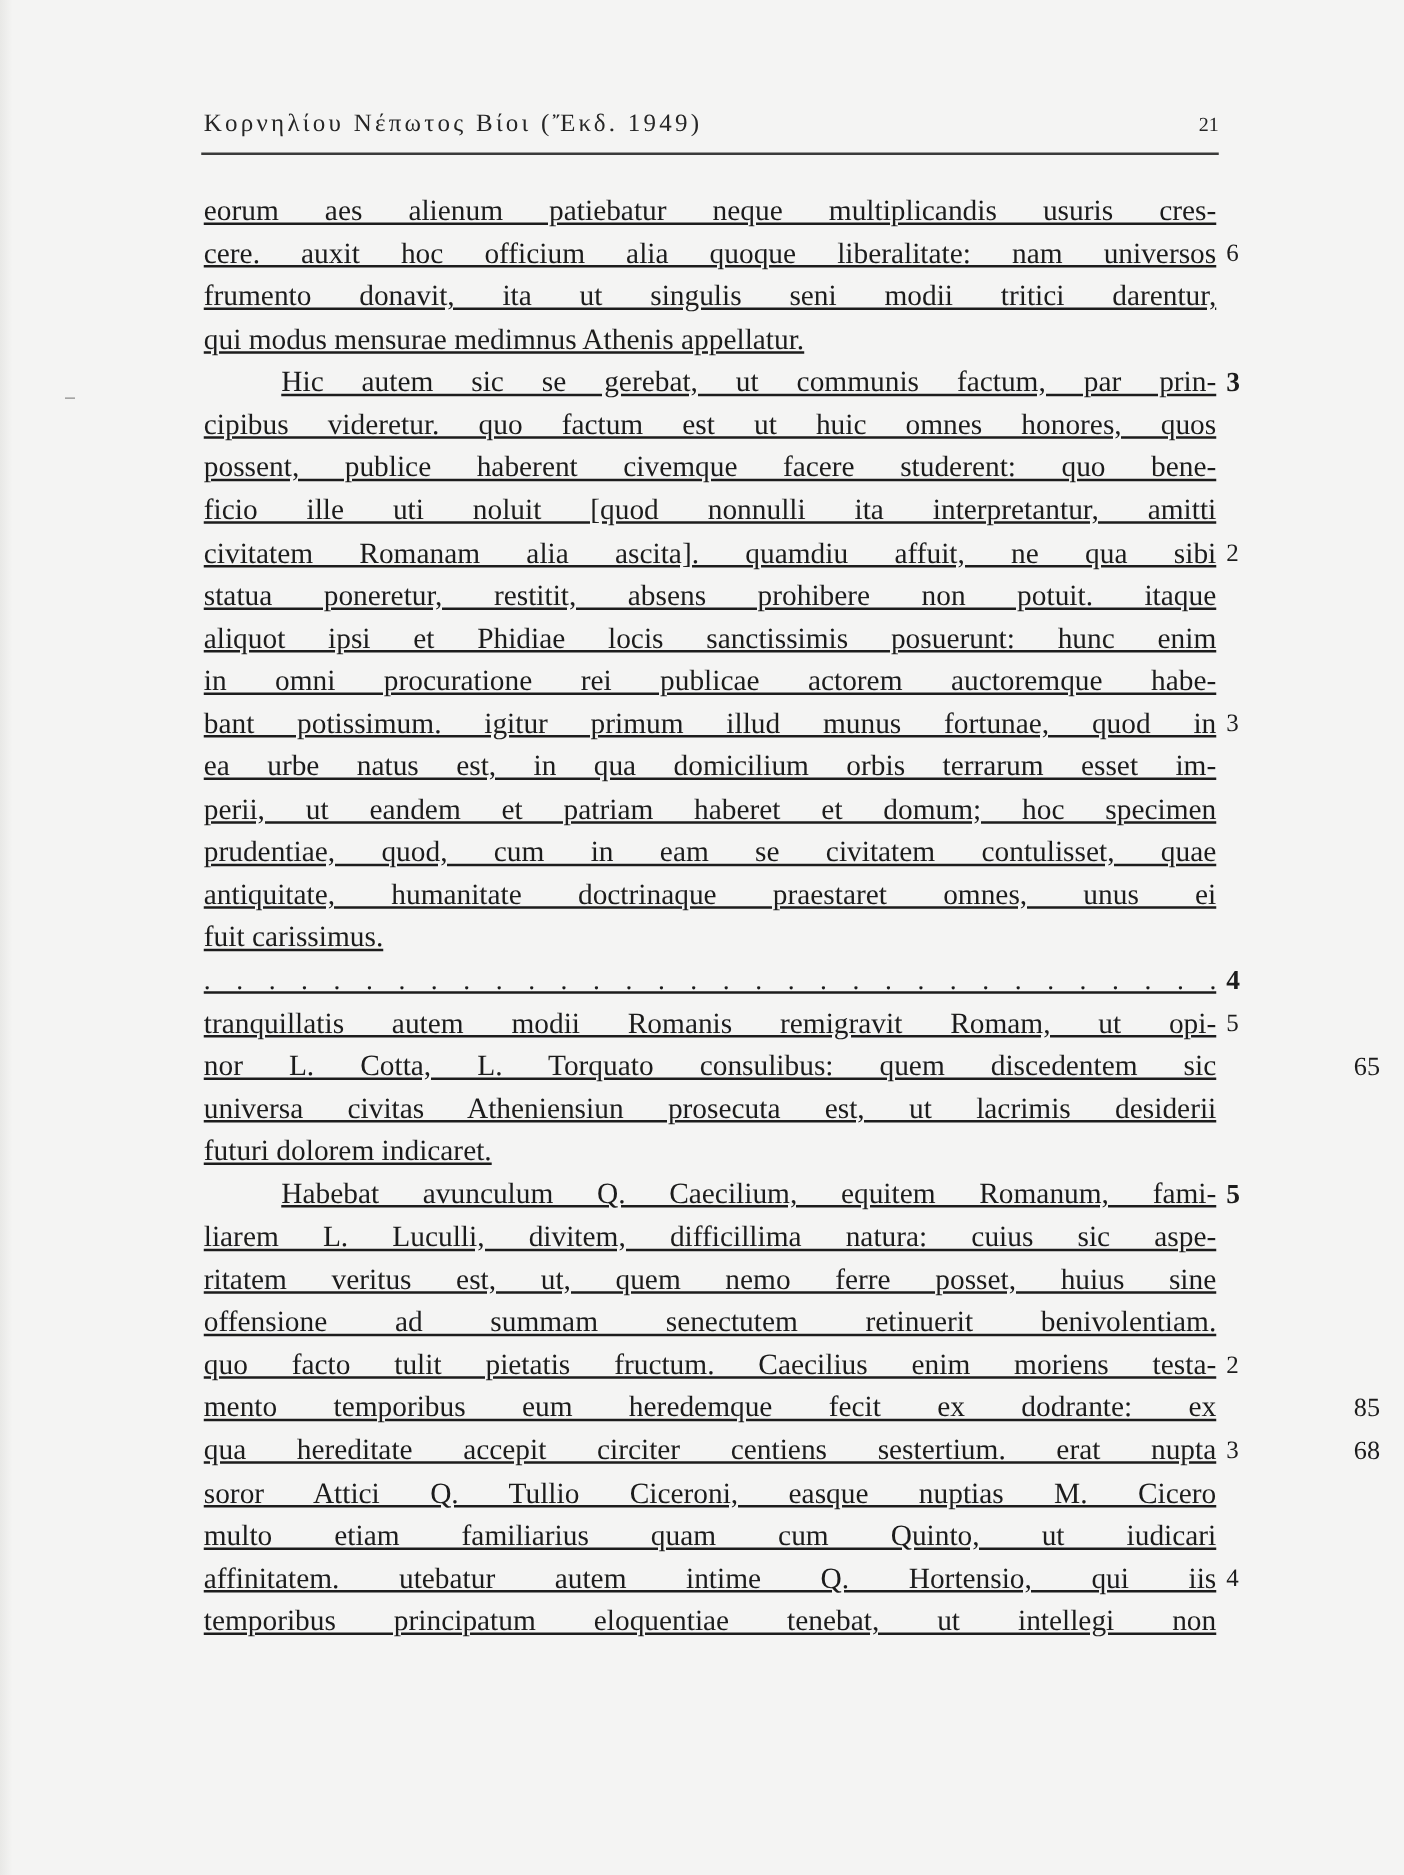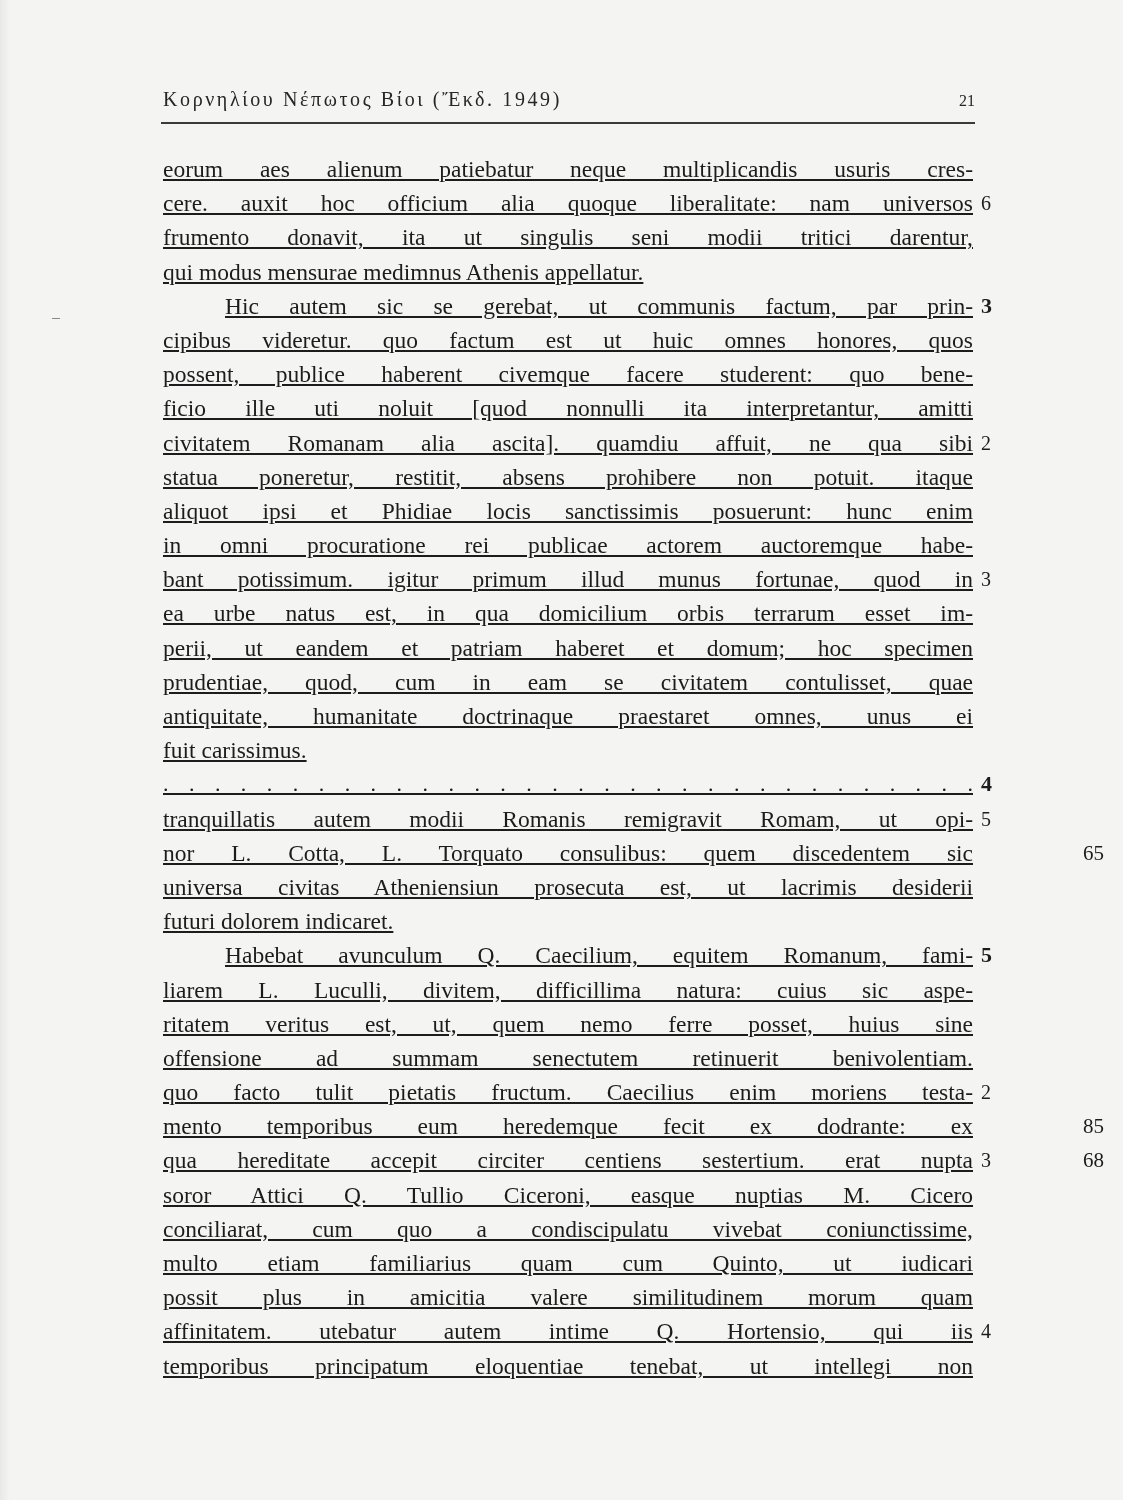--- a/index.html
+++ b/index.html
@@ -183,27 +183,21 @@
     </div>
     <div class="line">
       <span class="line-text">qua hereditate accepit circiter centiens sestertium. erat nupta</span>
       <span class="sec">3</span>
       <span class="lineno">68</span>
     </div>
     <div class="line">
       <span class="line-text">soror Attici Q. Tullio Ciceroni, easque nuptias M. Cicero</span>
     </div>
     <div class="line">
-      <span class="line-text">conciliarat, cum quo a condiscipulatu vivebat coniunctissime,</span>
-    </div>
-    <div class="line">
       <span class="line-text">multo etiam familiarius quam cum Quinto, ut iudicari</span>
-    </div>
-    <div class="line">
-      <span class="line-text">possit plus in amicitia valere similitudinem morum quam</span>
     </div>
     <div class="line">
       <span class="line-text">affinitatem. utebatur autem intime Q. Hortensio, qui iis</span>
       <span class="sec">4</span>
     </div>
     <div class="line">
       <span class="line-text">temporibus principatum eloquentiae tenebat, ut intellegi non</span>
     </div>
   </div>
 

